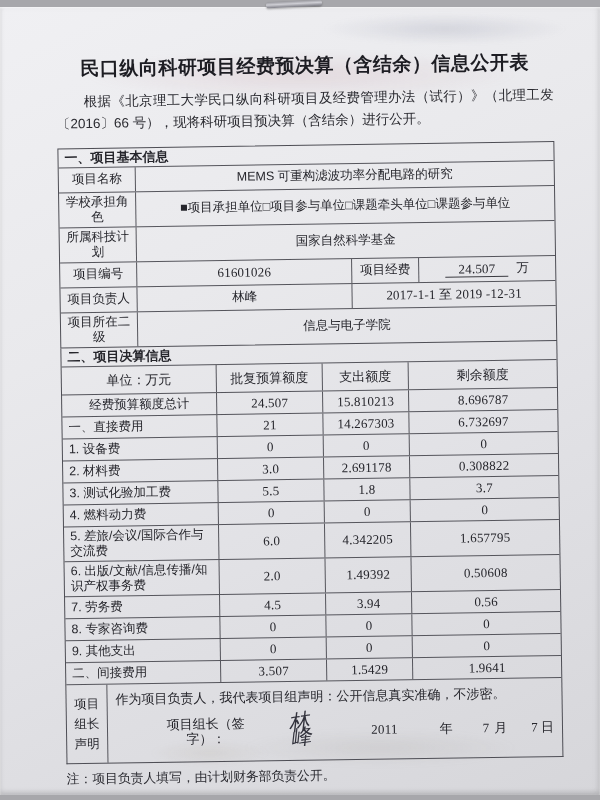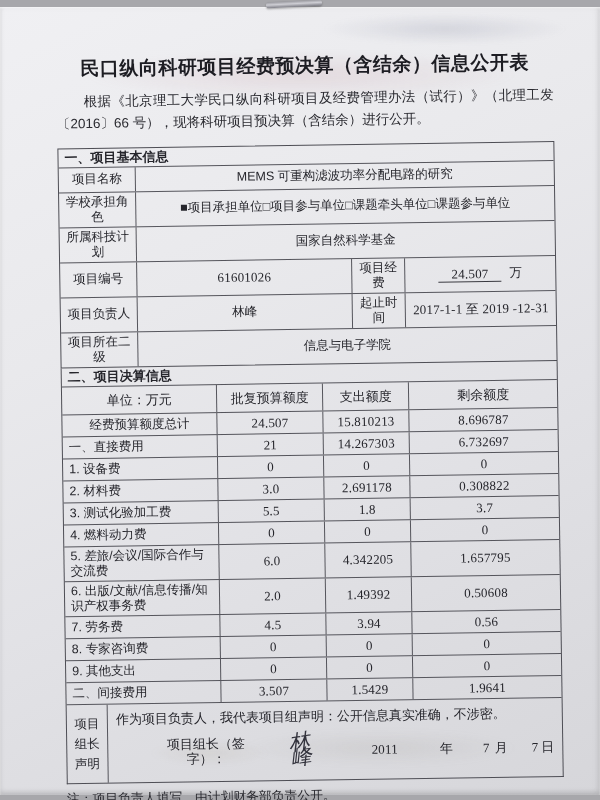--- a/index.html
+++ b/index.html
@@ -53,21 +53,21 @@
     padding:2px 4px;font-size:12.5px;text-align:center;box-sizing:border-box;line-height:15px;
   }
   .cell.nb{border-left:none;}
   .sec-row{min-height:17px;}
   .sec{font-weight:bold;font-size:13px;padding:1px 6px 2px;justify-content:flex-start;text-align:left;}
   
   .b-row{min-height:24px;}
   .b-label{width:76px;}
   .b-value{flex:1;}
   .b-v1{width:215px;}
-  .b-l2{width:53px;}
+  .b-l2{width:67px;}
   .b-v2{flex:1;}
   
   .h-row{min-height:27px;}
   .h-row .cell{font-size:13px;}
   .d-row{min-height:21px;}
   .d-label{width:154px;}
   .d-c2{width:106px;}
   .d-c3{width:86px;}
   .d-c4{flex:1;}
   .lab-left{justify-content:flex-start;text-align:left;padding-left:6px;}
@@ -130,21 +130,20 @@
       <div class="cell b-v1 num">61601026</div>
       <div class="cell b-l2">项目经费</div>
       <div class="cell b-v2">
         <span class="uline num"><span>24.507</span></span>
         <span class="unit">万</span>
       </div>
     </div>
     <div class="row b-row">
       <div class="cell nb b-label">项目负责人</div>
       <div class="cell b-v1">林峰</div>
-      <div class="cell b-l2">起止时间</div>
       <div class="cell b-v2 num">2017-1-1 至 2019 -12-31</div>
     </div>
     <div class="row b-row">
       <div class="cell nb b-label">项目所在二级</div>
       <div class="cell b-value">信息与电子学院</div>
     </div>
   </div>
 
   <div class="tbl" style="margin-top:0;border-top:none;">
     <div class="row first sec-row">

